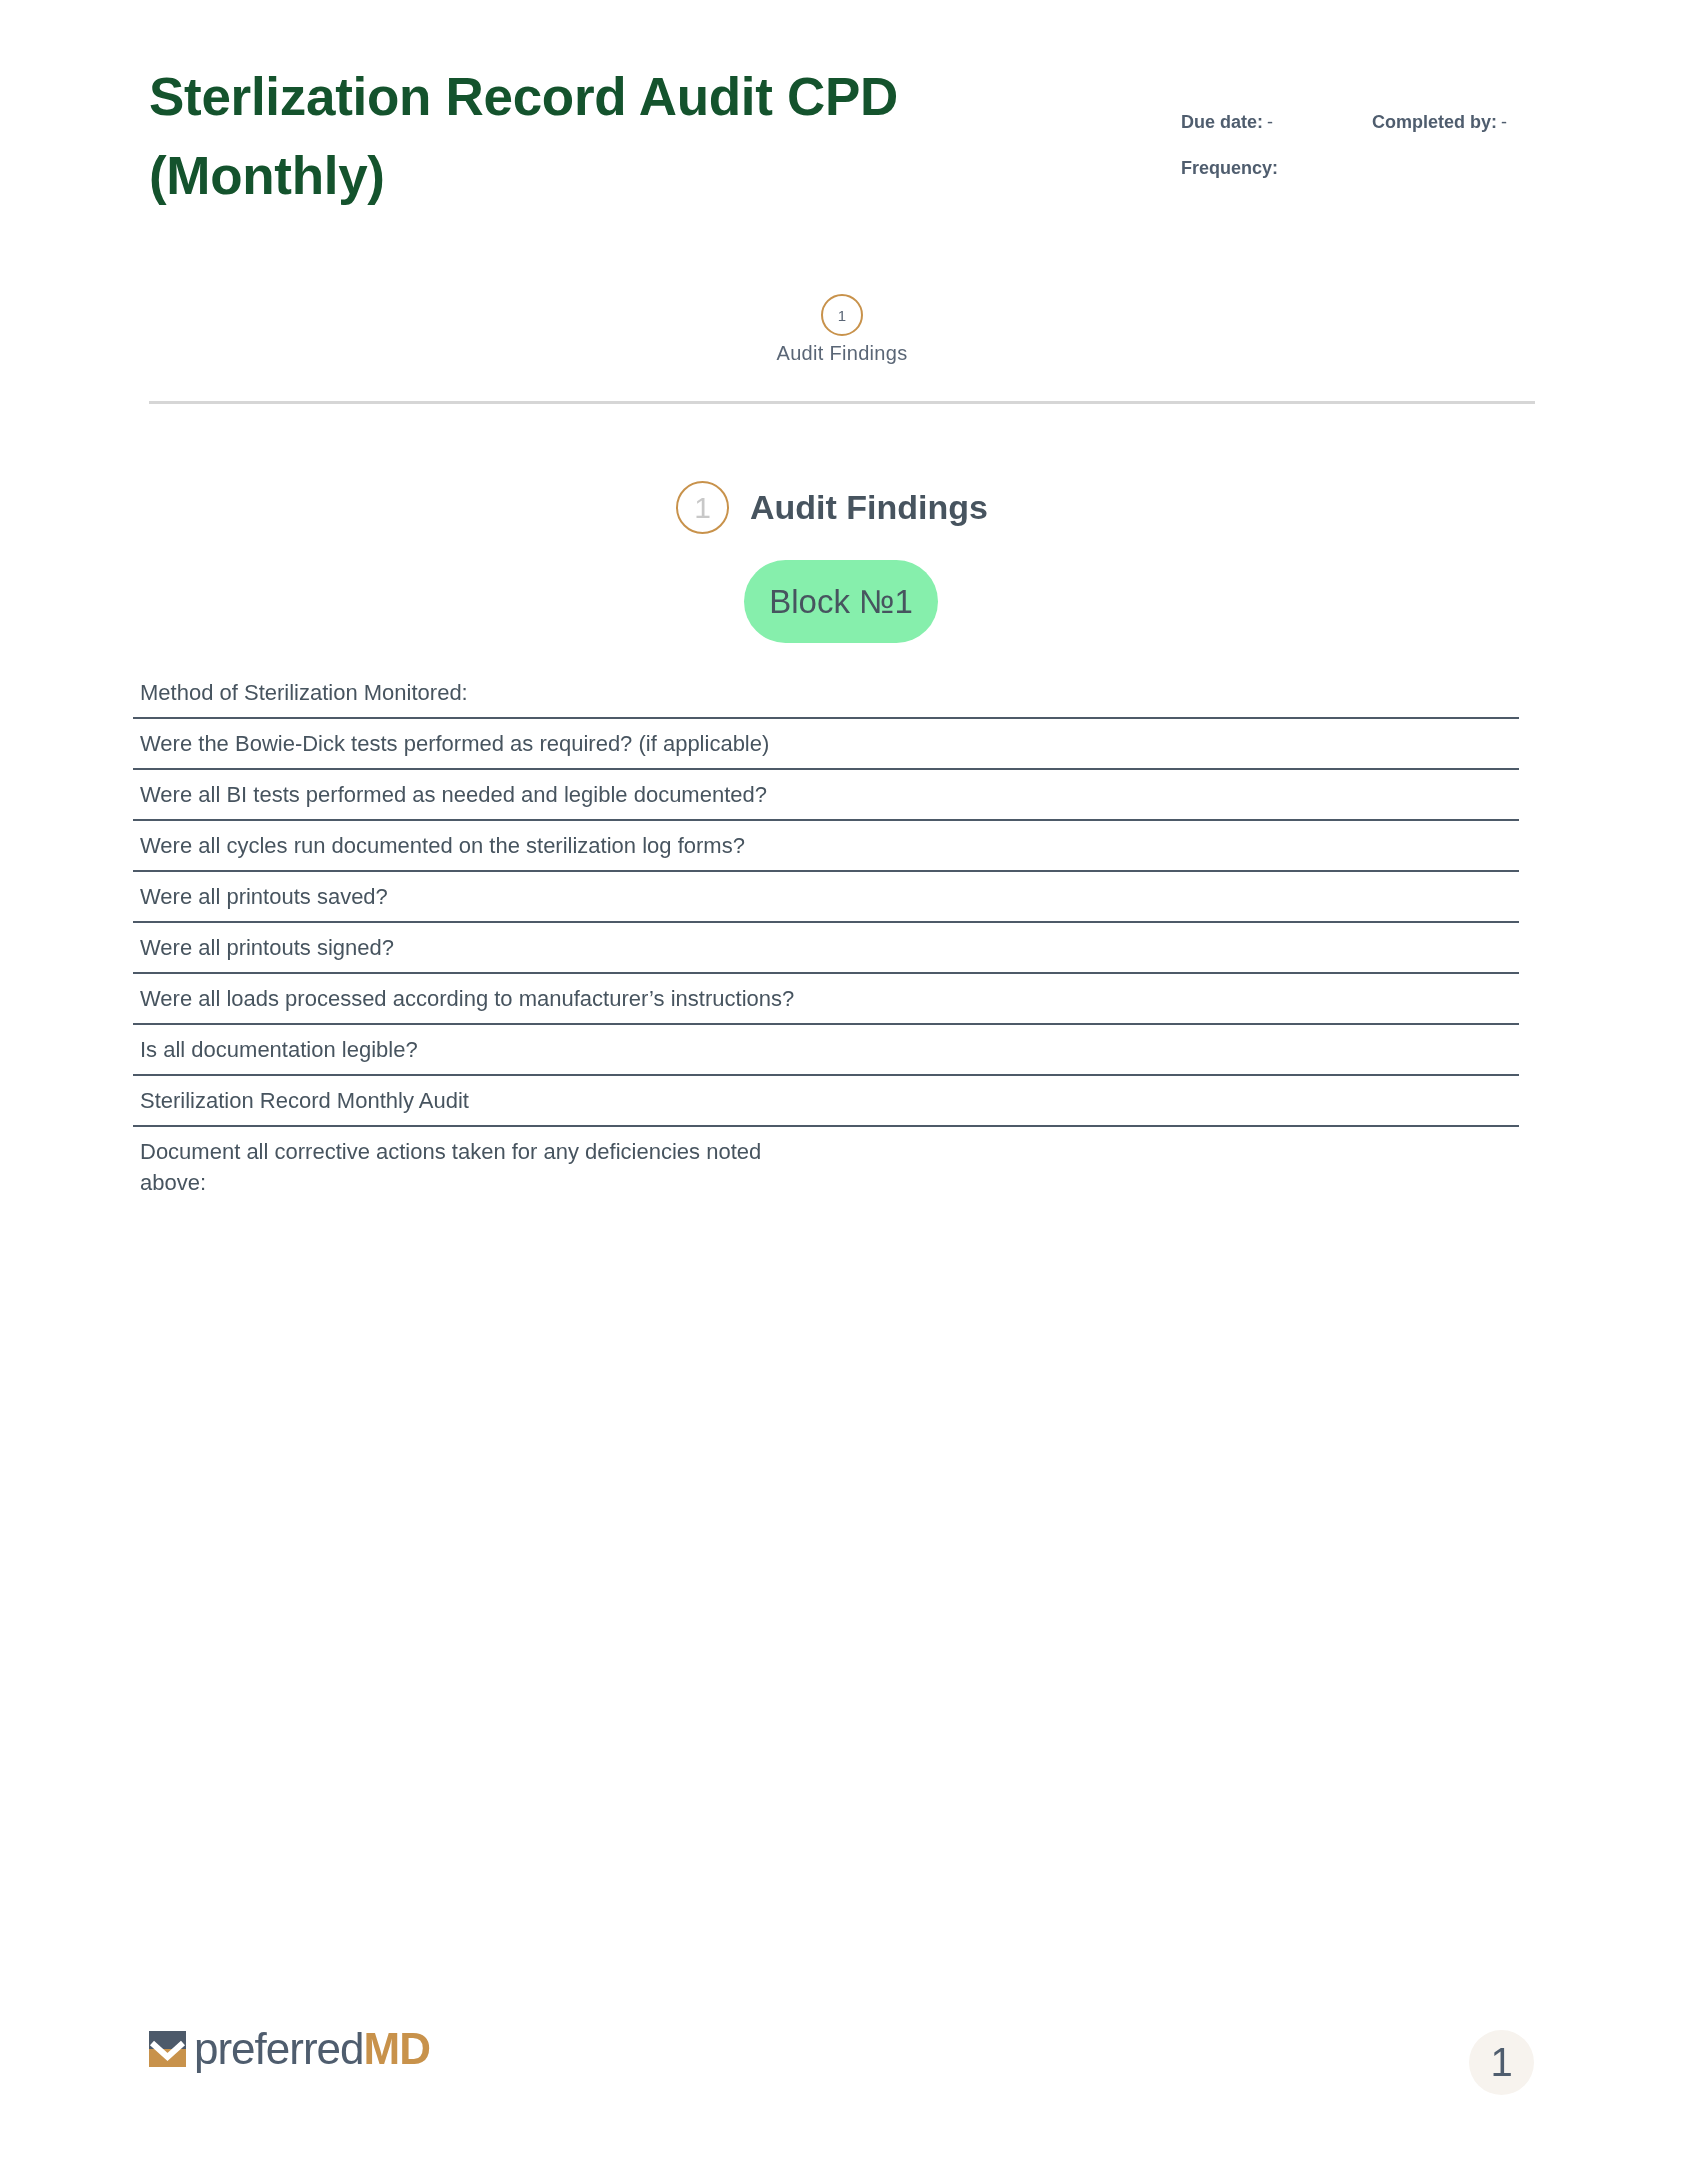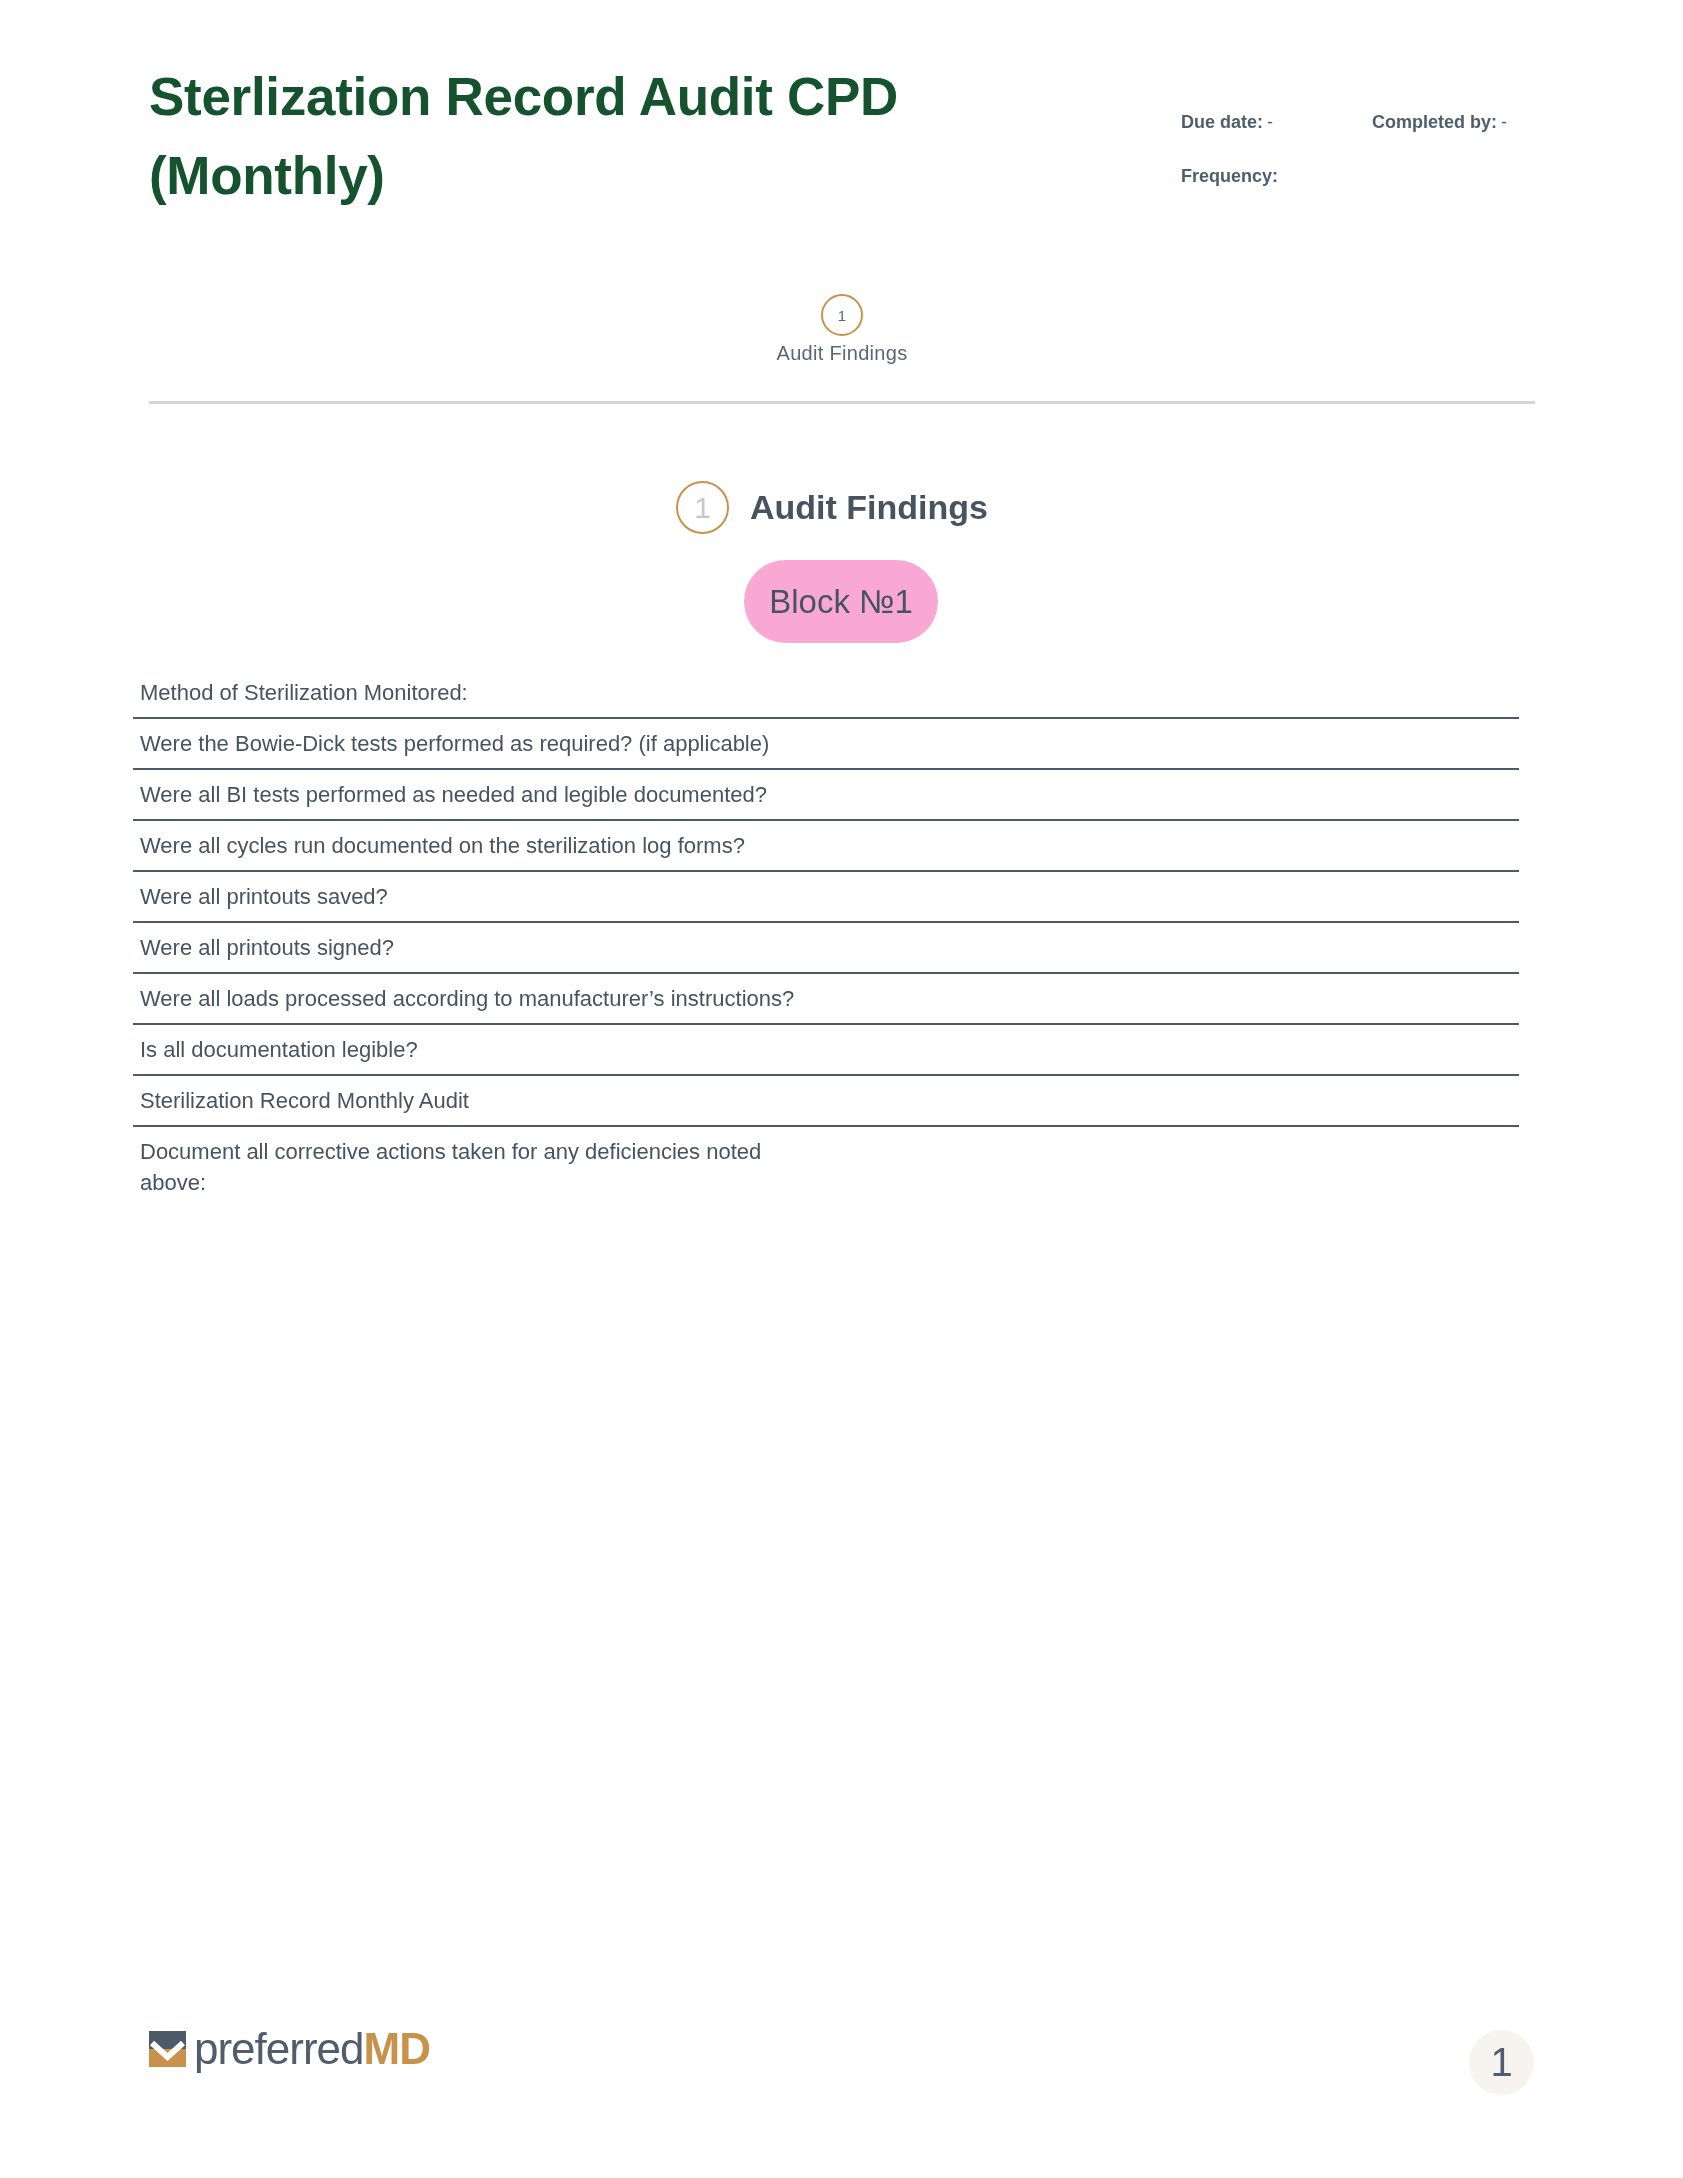--- a/index.html
+++ b/index.html
@@ -10,21 +10,21 @@
     position: absolute; left: 149px; top: 57px; width: 891px;
     font-size: 53px; font-weight: bold; line-height: 79px; color: #14532d;
     letter-spacing: -0.3px;
   }
 
   .meta { position: absolute; font-size: 18px; color: #4f5d6e; white-space: nowrap; }
   .meta .k { font-weight: bold; }
   .meta .v { font-weight: normal; margin-left: 4px; }
   .meta-due { left: 1181px; top: 112px; }
   .meta-completed { left: 1372px; top: 112px; text-align: center; }
-  .meta-frequency { left: 1181px; top: 166px; text-align: right; }
+  .meta-frequency { left: 1181px; top: 158px; text-align: right; }
 
   .stepper { position: absolute; left: 644px; top: 294px; width: 396px; text-align: center; }
   .step-circle {
     width: 42px; height: 42px; margin: 0 auto; border: 2px solid #c8924b; border-radius: 50%;
     display: flex; align-items: center; justify-content: center;
     font-size: 15px; color: #5a6676;
   }
   .step-label { margin-top: 6px; font-size: 20px; color: #5a6676; letter-spacing: 0.3px; }
 
   .divider { position: absolute; left: 149px; top: 401px; width: 1386px; height: 3px; background: #d6d6d6; }
@@ -32,21 +32,21 @@
   .section-head { position: absolute; left: 676px; top: 481px; height: 53px; display: flex; align-items: center; }
   .section-circle {
     width: 53px; height: 53px; border: 2px solid #c8924b; border-radius: 50%;
     display: flex; align-items: center; justify-content: center;
     font-size: 30px; color: #c8c8c8;
   }
   .section-title { margin-left: 21px; font-size: 34px; font-weight: bold; color: #47545f; }
 
   .block-pill {
     position: absolute; left: 744px; top: 560px; width: 194px; height: 83px;
-    border-radius: 42px; background: #f9a8d4;
+    border-radius: 42px; background: #86efac;
     display: flex; align-items: center; justify-content: center;
     font-size: 33px; color: #47545f;
   }
 
   .rows { position: absolute; left: 133px; top: 668px; width: 1386px; }
   .row { border-bottom: 2px solid #4d5a68; padding: 9px 7px 9px 7px; }
   .row:last-child { border-bottom: none; }
   .row-text {
     width: 693px; font-size: 22px; line-height: 31px; color: #47545f;
   }

